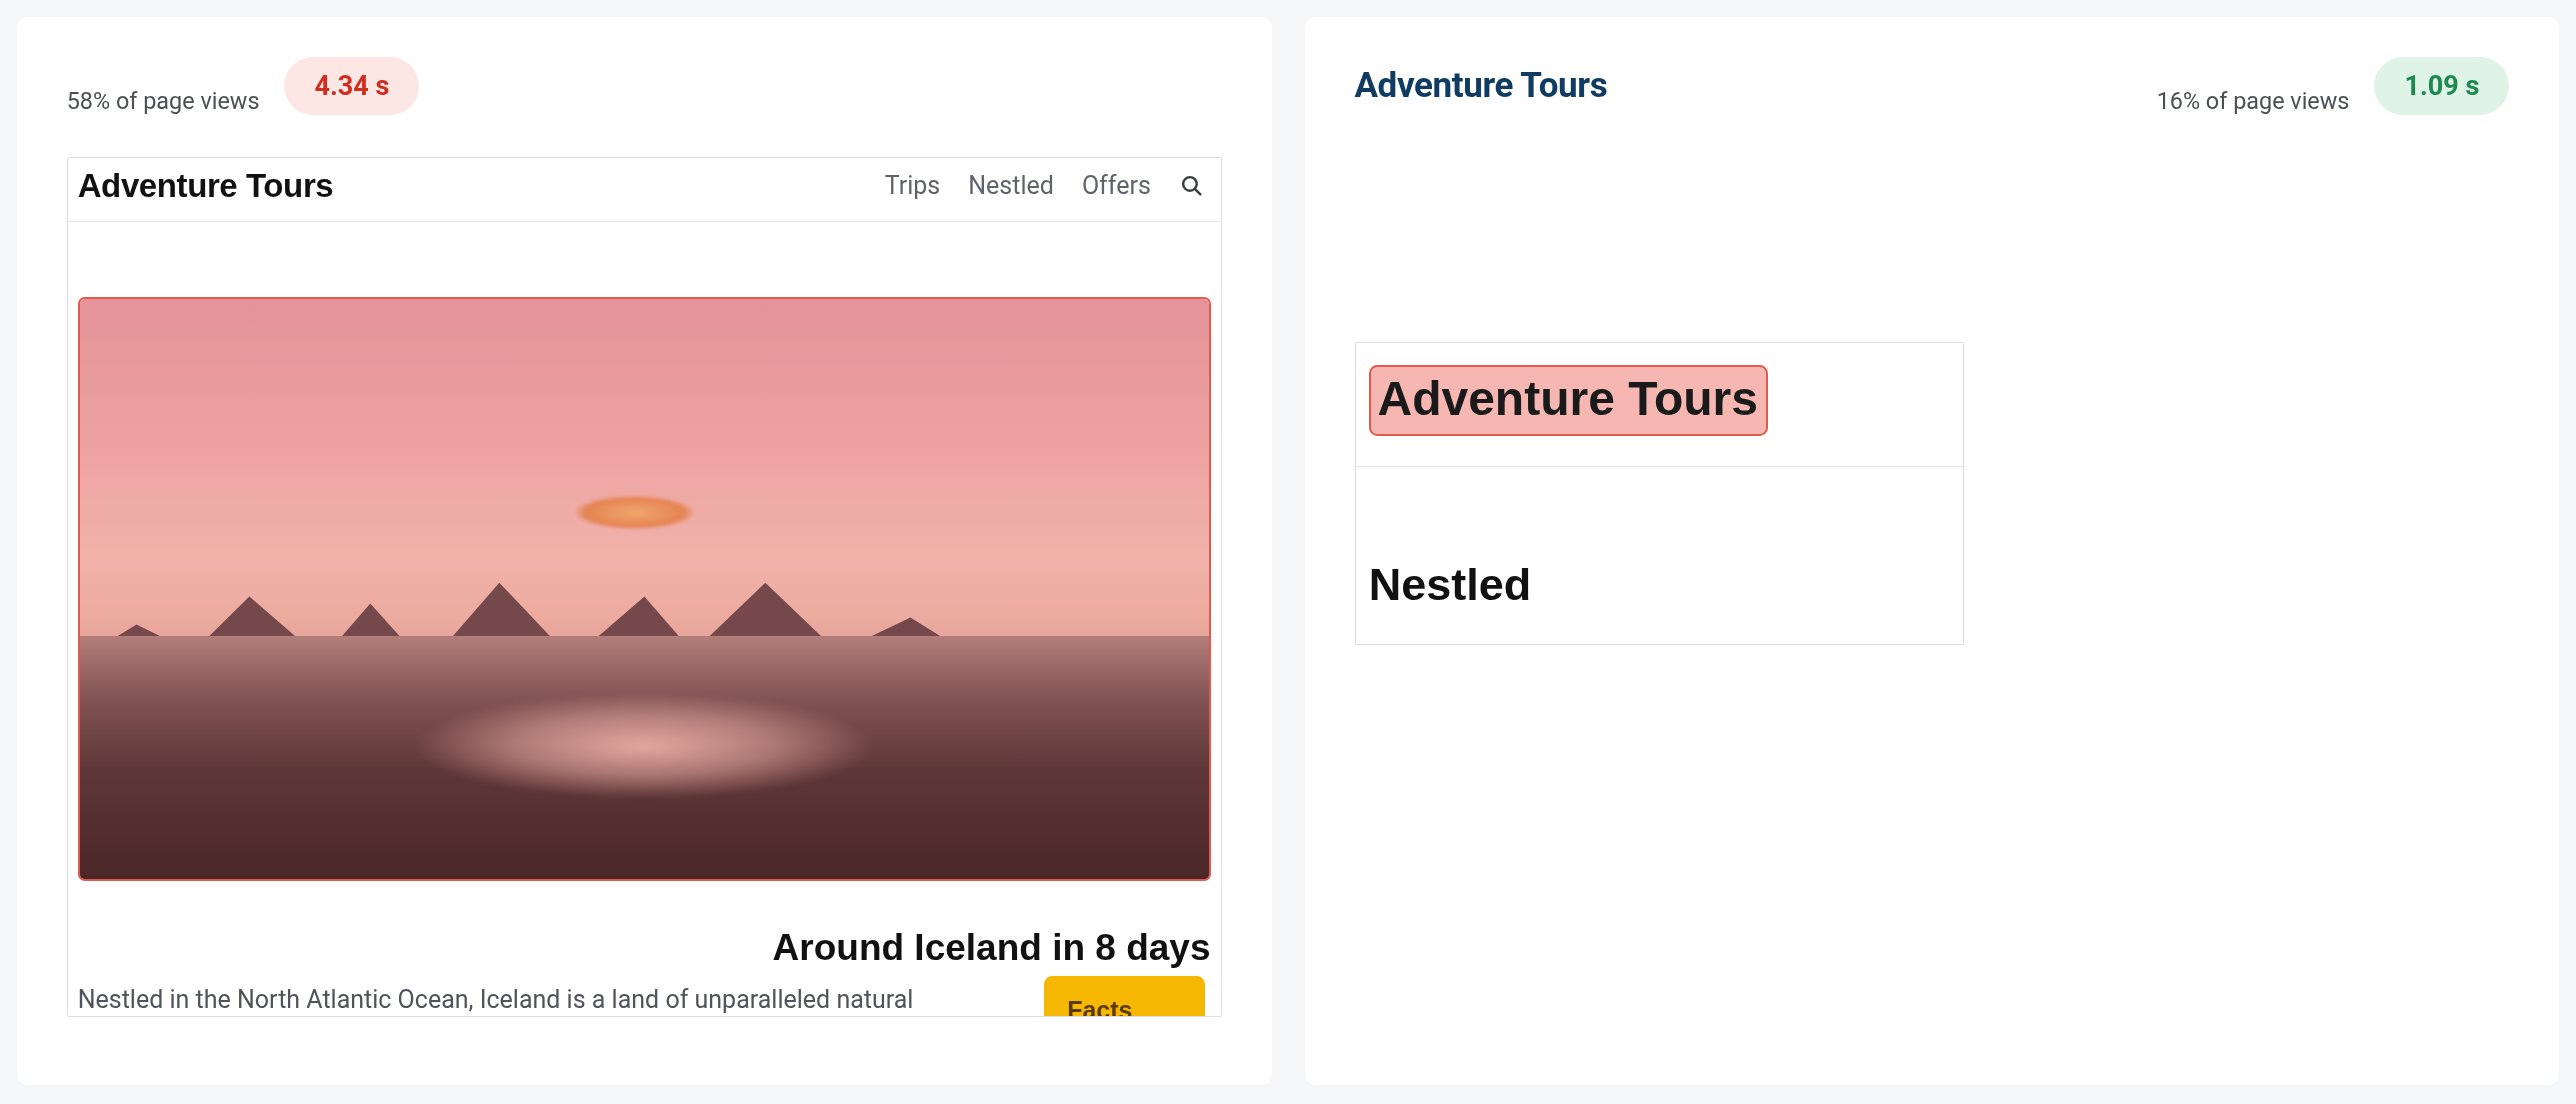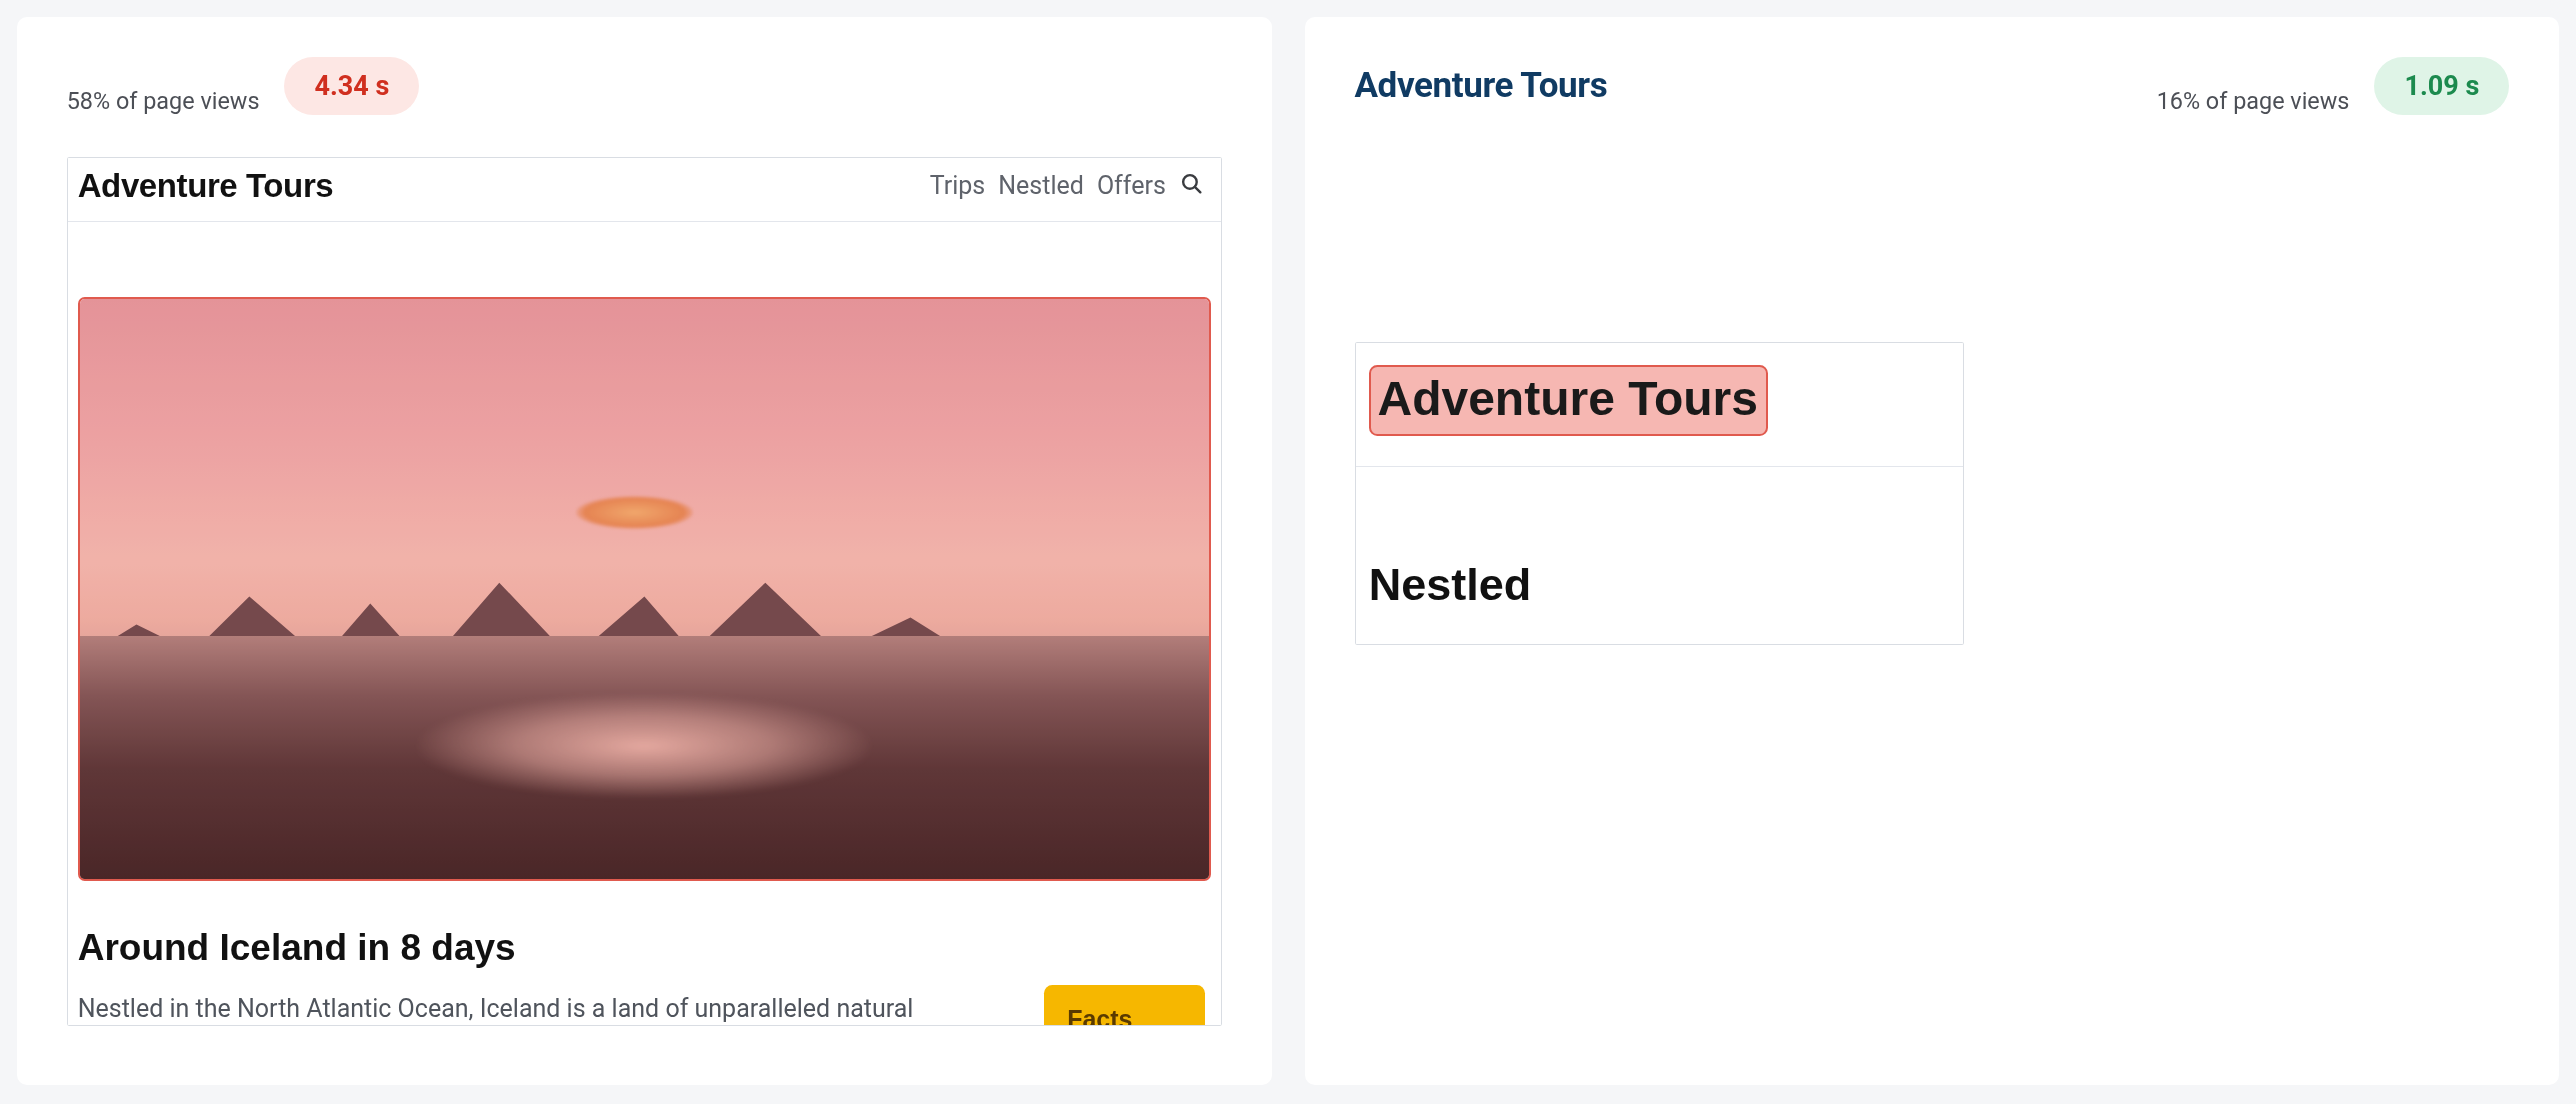--- a/index.html
+++ b/index.html
@@ -70,21 +70,22 @@
     .site-brand {
       font-family: "Arial Narrow", "Helvetica Condensed", Arial, sans-serif;
       font-stretch: condensed;
       font-weight: 800;
       font-size: 33px;
       color: #111;
       letter-spacing: -0.4px;
     }
     .site-nav {
       display: flex;
-      gap: 13px;
+      align-items: center;
+      gap: 28px;
     }
     .site-nav-link {
       color: #5f636b;
       font-size: 25px;
     }
     .search-icon svg { width: 25px; height: 25px; display:block; }
     .search-icon { color:#3a3c40; }
 
     .hero-wrap {
       padding: 75px 10px 0 10px;
@@ -132,21 +133,22 @@
       background: rgba(217, 66, 55, 0.21);
     }
 
     .article-block { padding: 46px 10px 0 10px; position:relative; }
     .article-title {
       font-family: "Arial Narrow", "Helvetica Condensed", Arial, sans-serif;
       font-stretch: condensed;
       font-weight: 800;
       font-size: 37px;
       color: #111;
-      margin-bottom: 24px;
+      margin-bottom: 15px;
+      text-align: right;
     }
     .article-desc { color:#4f545c; font-size:25px; line-height:1.25; max-width: 78%; }
     .facts-chip {
       position:absolute; right:16px; bottom:-5px;
       background:#f6b700; color:#5a3a00;
       font-family: "Arial Narrow", Arial, sans-serif; font-stretch:condensed; font-weight:800;
       font-size:25px;
       padding: 20px 72px 0 23.4px;
       border-radius: 8.3px 8.3px 0 0;
       height:45px;

